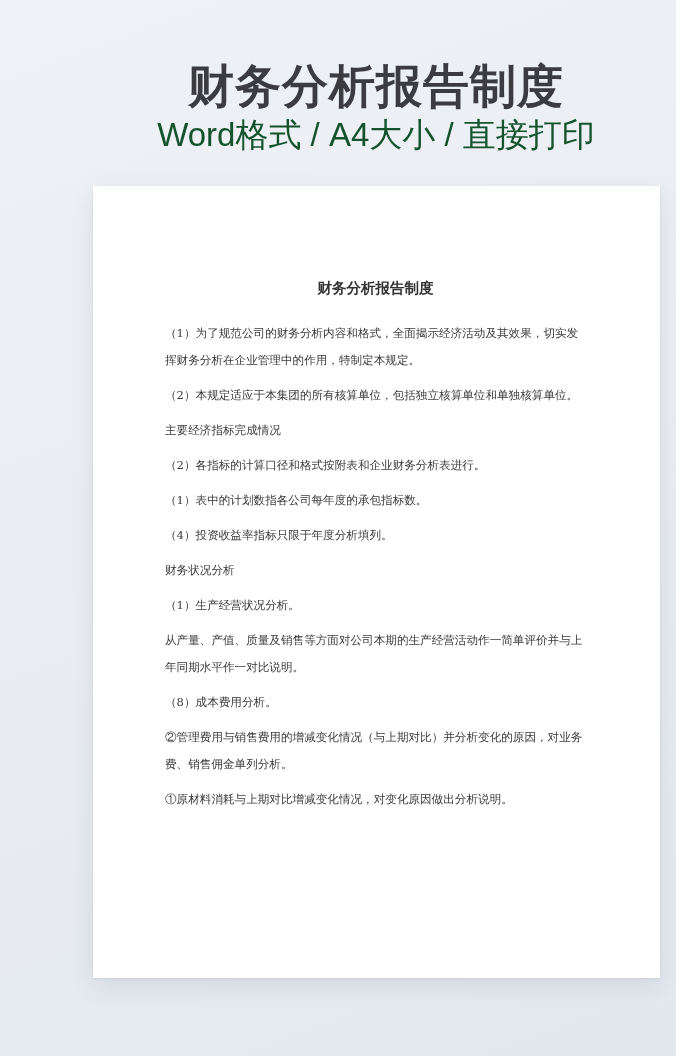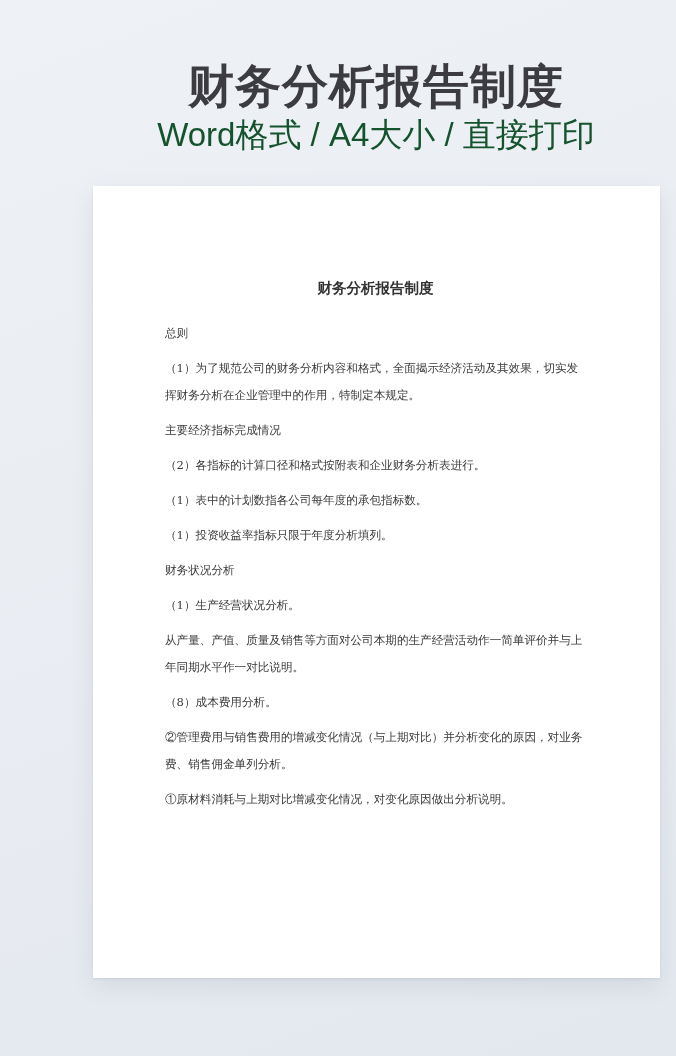--- a/index.html
+++ b/index.html
@@ -83,26 +83,26 @@
 
   <div class="header">
     <h1 class="main-title">财务分析报告制度</h1>
     <div class="sub-title">Word格式 / A4大小 / 直接打印</div>
   </div>
 
   <div class="paper">
     <div class="doc-title">财务分析报告制度</div>
 
     <div class="doc-body">
-      <p class="blk">总则</p>
       <p class="blk">（1）为了规范公司的财务分析内容和格式，全面揭示经济活动及其效果，切实发挥财务分析在企业管理中的作用，特制定本规定。</p>
+      <p class="blk">（2）本规定适应于本集团的所有核算单位，包括独立核算单位和单独核算单位。</p>
       <p class="blk">主要经济指标完成情况</p>
       <p class="blk">（2）各指标的计算口径和格式按附表和企业财务分析表进行。</p>
       <p class="blk">（1）表中的计划数指各公司每年度的承包指标数。</p>
-      <p class="blk">（1）投资收益率指标只限于年度分析填列。</p>
+      <p class="blk">（4）投资收益率指标只限于年度分析填列。</p>
       <p class="blk">财务状况分析</p>
       <p class="blk">（1）生产经营状况分析。</p>
       <p class="blk">从产量、产值、质量及销售等方面对公司本期的生产经营活动作一简单评价并与上年同期水平作一对比说明。</p>
       <p class="blk">（8）成本费用分析。</p>
       <p class="blk">②管理费用与销售费用的增减变化情况（与上期对比）并分析变化的原因，对业务费、销售佣金单列分析。</p>
       <p class="blk">①原材料消耗与上期对比增减变化情况，对变化原因做出分析说明。</p>
     </div>
   </div>
 
 </div>

